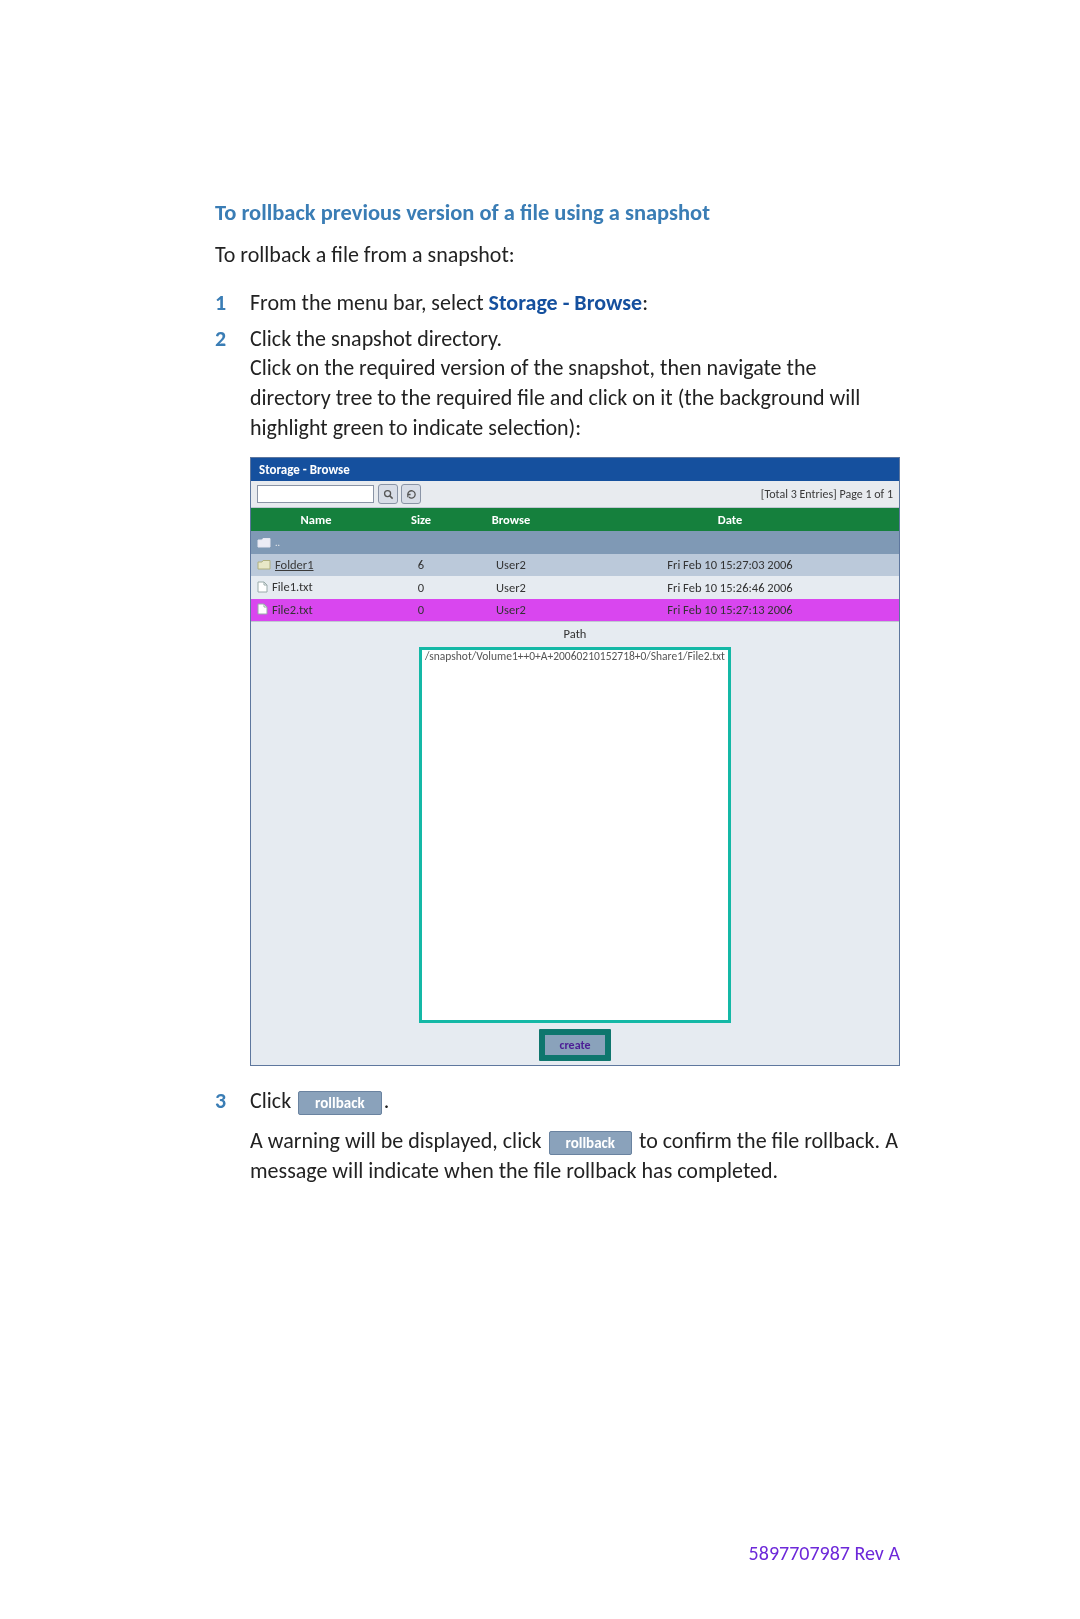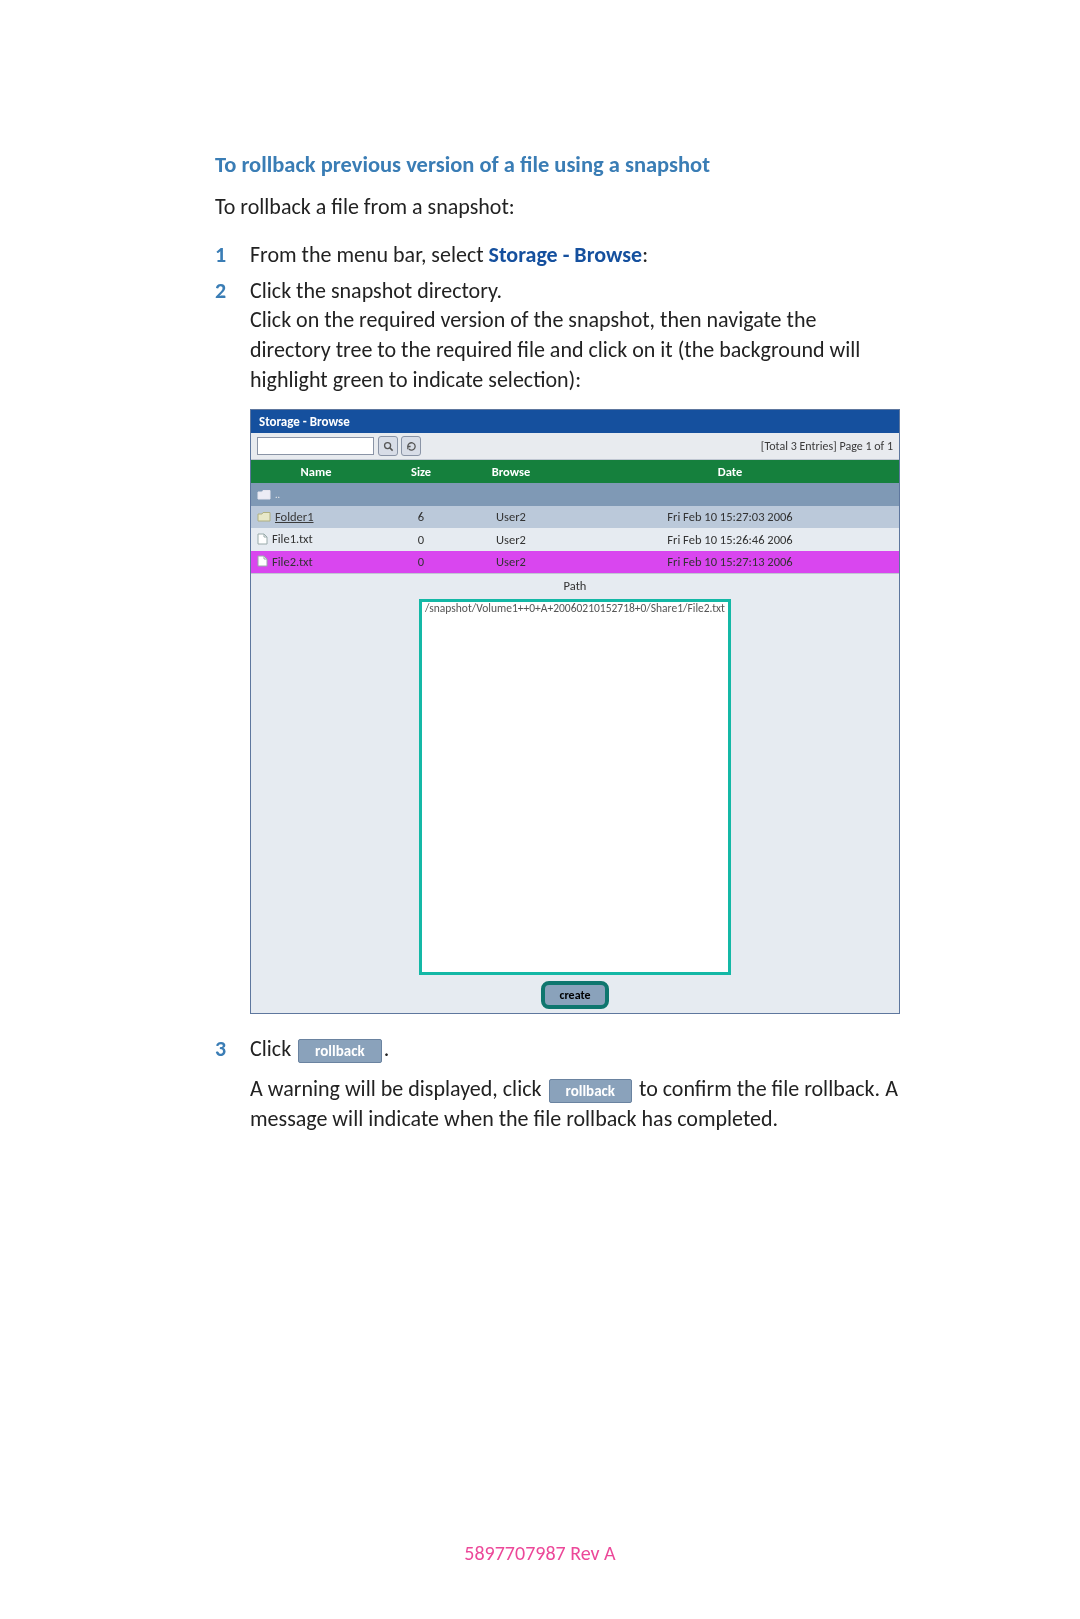--- a/index.html
+++ b/index.html
@@ -17,20 +17,21 @@
     padding: 150px 180px 0 215px;
     font-size: 22px;
     line-height: 1.35;
   }
 
   .section-head {
     color: #3a7db5;
     font-weight: 600;
     font-size: 22.5px;
     margin-bottom: 12px;
+    margin-top: 48px;
   }
 
   .para { margin-bottom: 18px; }
 
   .steps {
     list-style: none;
     padding: 0;
     margin: 0;
   }
   .steps > li {
@@ -141,26 +142,26 @@
     border: 3px solid #14b8a6;
     font-size: 11.5px;
     color: #555;
     padding: 0 3px;
     overflow: hidden;
     white-space: nowrap;
   }
   .ui-btn {
     display: inline-block;
     background: #8aa2bb;
-    color: #000000;
+    color: #4c1d95;
     font-weight: 700;
     font-size: 12px;
     padding: 2px 14px;
-    border: 4px solid #0f766e;
-    border-radius: 8px;
+    border: 6px solid #0f766e;
+    border-radius: 1px;
     line-height: 16px;
   }
 
   .inline-btn {
     display: inline-block;
     background: #8aa2bb;
     color: #fff;
     font-weight: 700;
     font-size: 15px;
     padding: 2px 16px;
@@ -170,24 +171,24 @@
     line-height: 18px;
     margin: 0 2px;
   }
 
   .footer {
     position: absolute;
     left: 0;
     right: 0;
     bottom: 52px;
     display: flex;
-    justify-content: center;
+    justify-content: flex-end;
     padding: 0 180px 0 180px;
     font-size: 20px;
-    color: #ec4899;
+    color: #6d28d9;
   }
 
   .col-name  { width: 130px; }
   .col-size  { width: 80px; }
   .col-owner { width: 100px; }
 </style>
 </head>
 <body>
 
 <div class="page">

